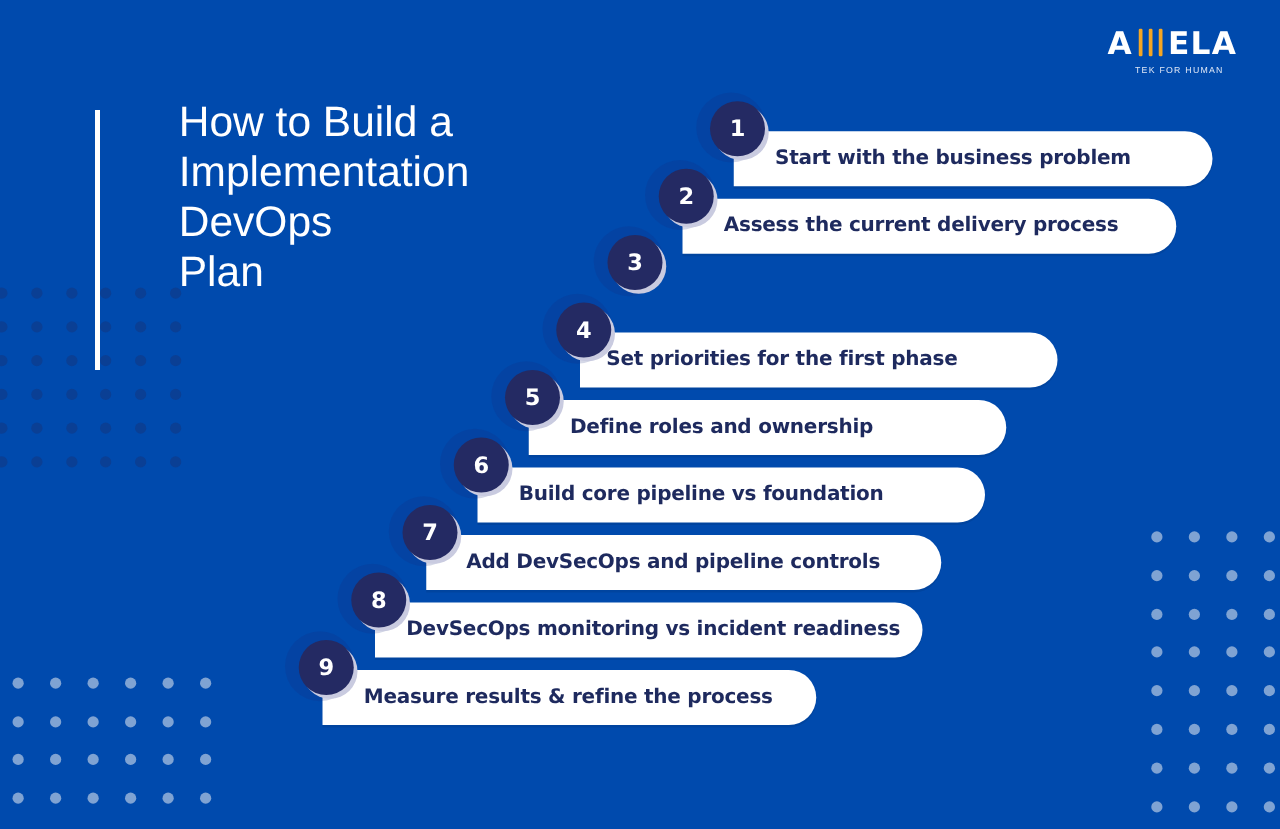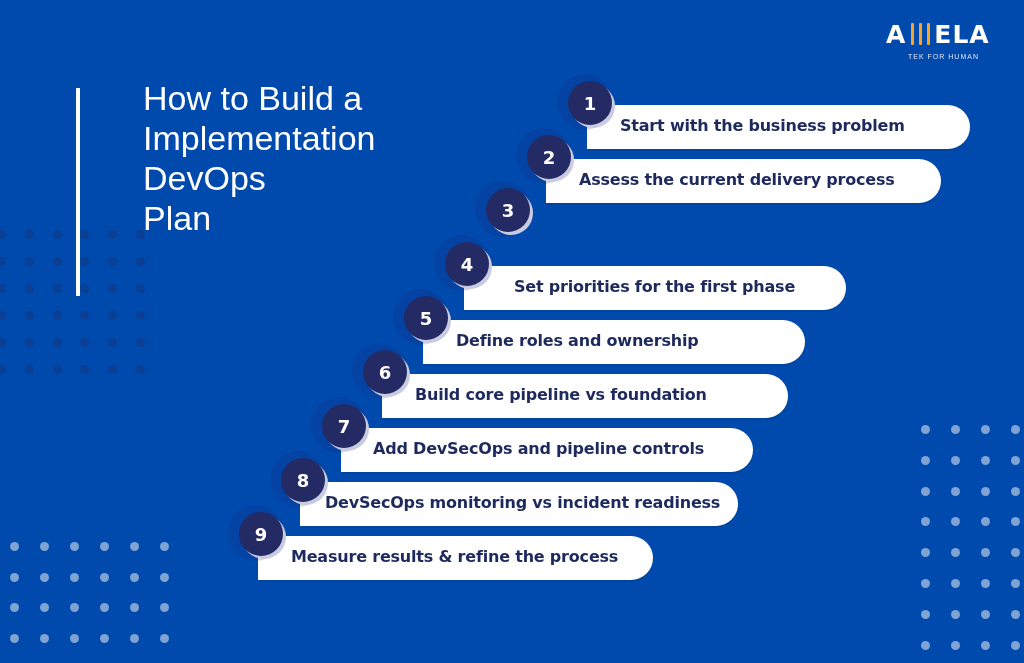--- a/index.html
+++ b/index.html
@@ -159,21 +159,21 @@
     <div class="circle" style="left:527px;top:-24px;">2</div>
   </div>
 
   <div class="step" style="left:0;top:212px;width:1024px;">
     <div class="halo" style="left:475px;top:-31px;"></div>
     <div class="circle" style="left:486px;top:-24px;">3</div>
   </div>
 
   <div class="step" style="left:0;top:266px;width:1024px;">
     <div class="pill" style="left:464px;width:382px;">
-      <span class="pill-text" style="left:50px;">Set priorities for the first phase</span>
+      <span class="pill-text" style="left:21px;">Set priorities for the first phase</span>
     </div>
     <div class="halo" style="left:434px;top:-31px;"></div>
     <div class="circle" style="left:445px;top:-24px;">4</div>
   </div>
 
   <div class="step" style="left:0;top:320px;width:1024px;">
     <div class="pill" style="left:423px;width:382px;">
       <span class="pill-text" style="left:33px;">Define roles and ownership</span>
     </div>
     <div class="halo" style="left:393px;top:-31px;"></div>

